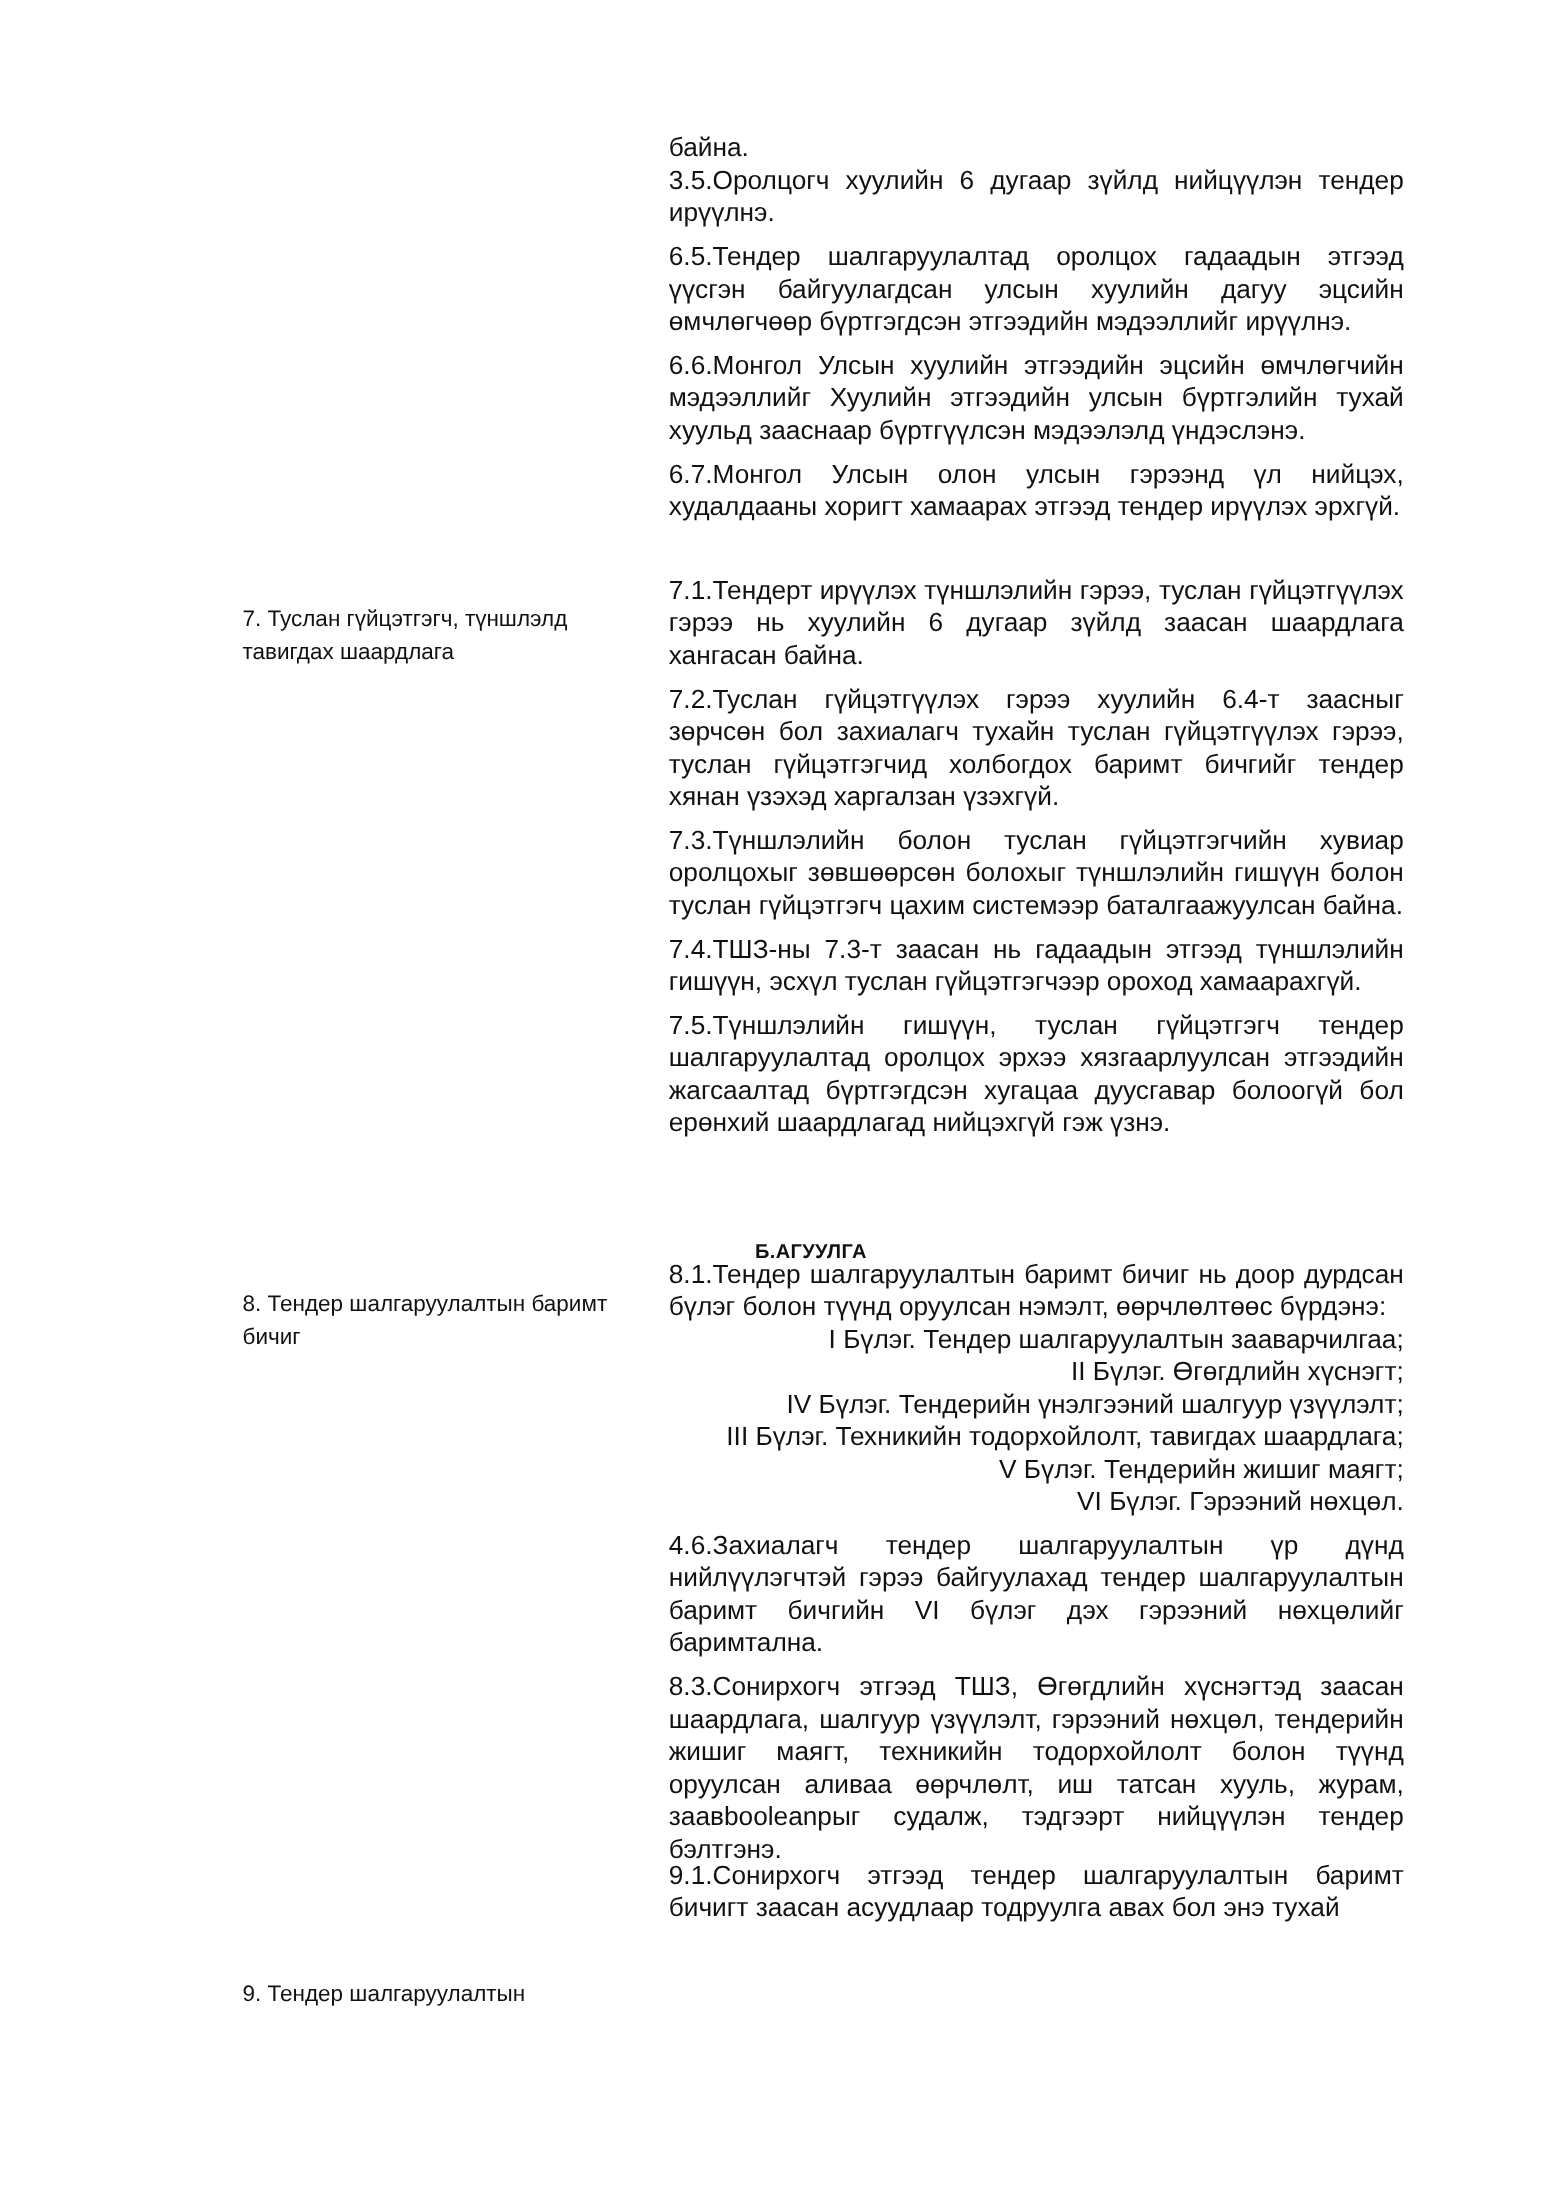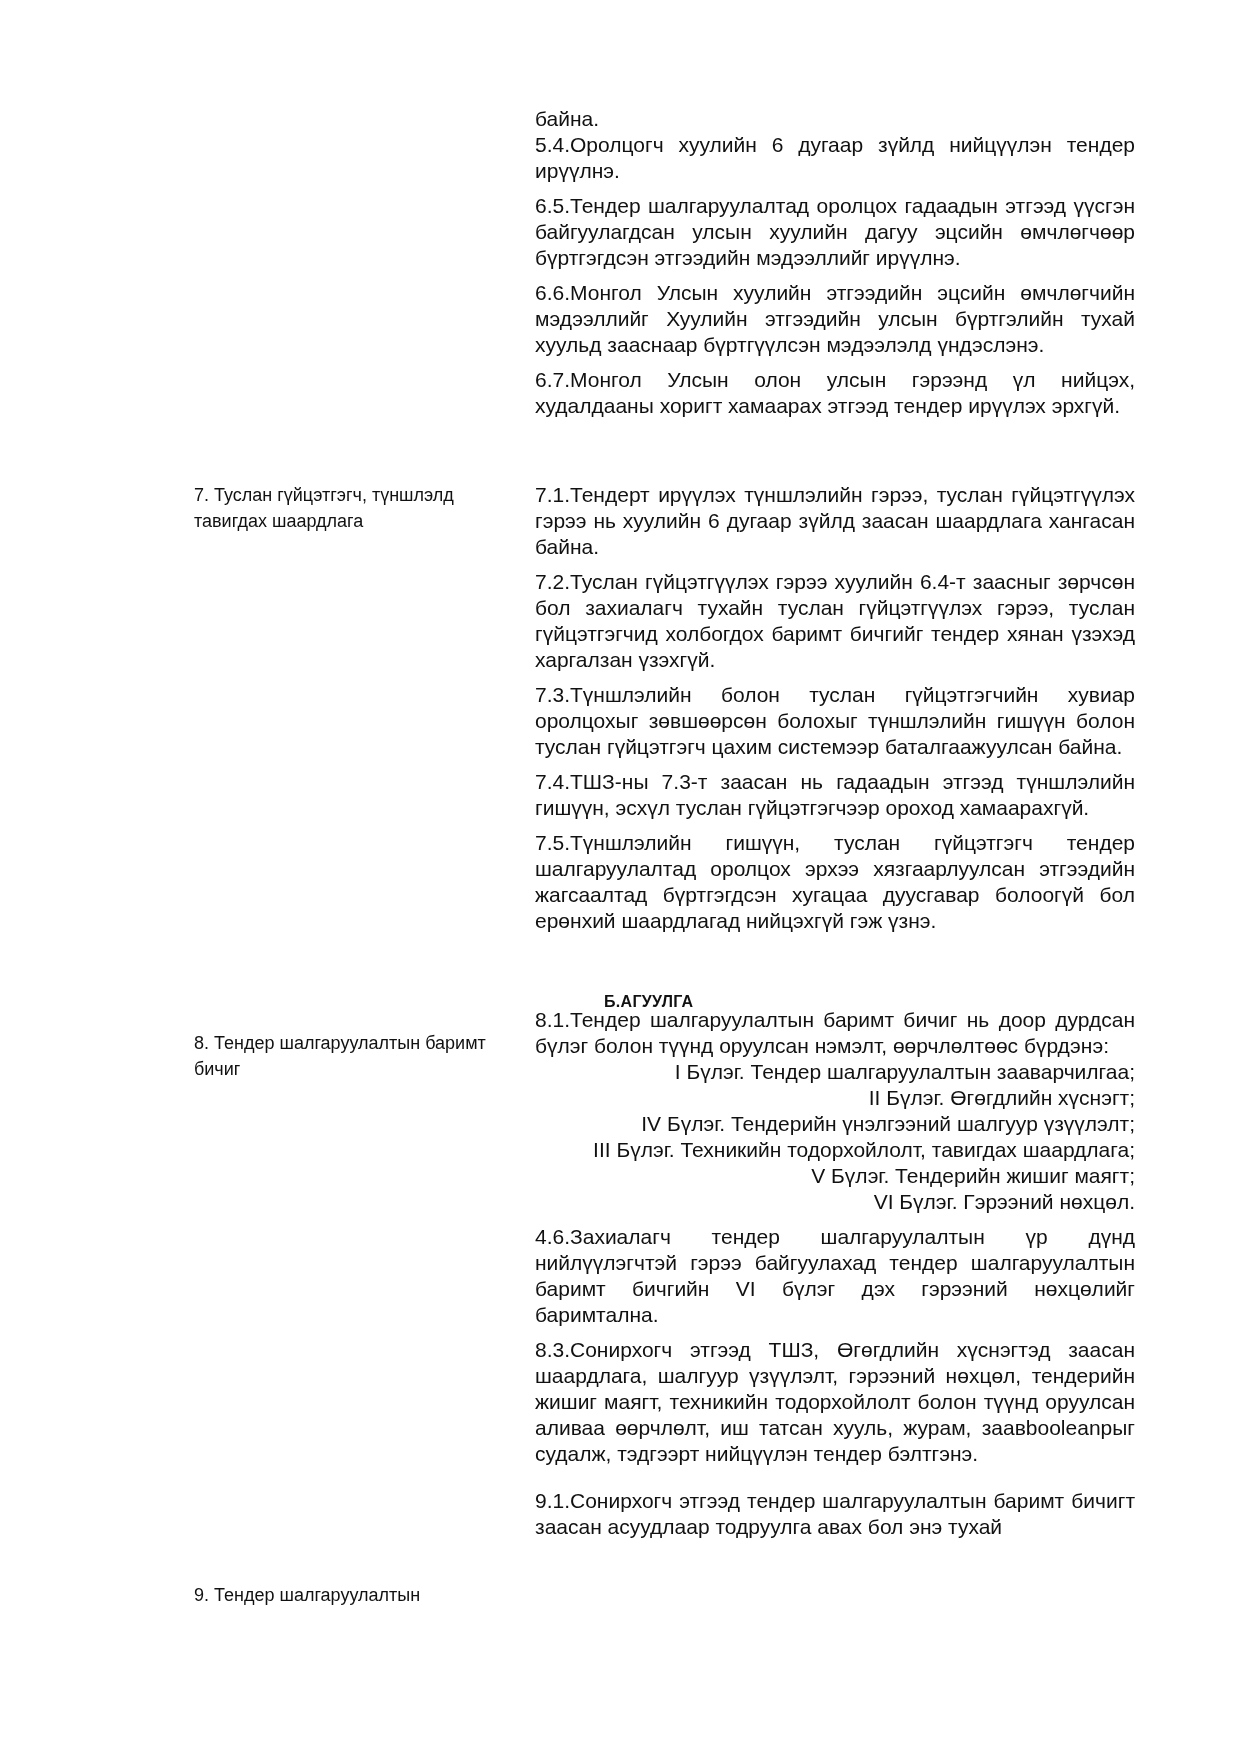--- a/index.html
+++ b/index.html
@@ -9,43 +9,43 @@
     }
     .page { position: absolute; left: 0; top: 0; width: 1241px; height: 1755px; }
     .left {
       position: absolute; left: 194px; width: 330px;
       font-weight: normal; font-size: 18px; line-height: 26px;
     }
     .right {
       position: absolute; left: 535px; width: 604px;
       font-size: 21px; line-height: 26px; text-align: justify;
     }
-    .para { margin: 0 4px 9px 0; }
+    .para { margin: 0 16px 9px 0; }
     .para.tight { margin-bottom: 0; }
     .list-line { display: block; text-align: right; }
     .section-title {
       position: absolute; left: 604px; top: 993px;
       font-size: 16px; font-weight: bold; letter-spacing: 0.3px;
     }
   </style>
 </head>
 <body>
 
 <div class="page">
 
   <div class="right" style="top:106px;">
     <p class="para tight">байна.</p>
-    <p class="para">5.4.Оролцогч хуулийн 6 дугаар зүйлд нийцүүлэн тендер ирүүлнэ.</p>
+    <p class="para">3.5.Оролцогч хуулийн 6 дугаар зүйлд нийцүүлэн тендер ирүүлнэ.</p>
     <p class="para">6.5.Тендер шалгаруулалтад оролцох гадаадын этгээд үүсгэн байгуулагдсан улсын хуулийн дагуу эцсийн өмчлөгчөөр бүртгэгдсэн этгээдийн мэдээллийг ирүүлнэ.</p>
     <p class="para">6.6.Монгол Улсын хуулийн этгээдийн эцсийн өмчлөгчийн мэдээллийг Хуулийн этгээдийн улсын бүртгэлийн тухай хуульд зааснаар бүртгүүлсэн мэдээлэлд үндэслэнэ.</p>
     <p class="para">6.7.Монгол Улсын олон улсын гэрээнд үл нийцэх, худалдааны хоригт хамаарах этгээд тендер ирүүлэх эрхгүй.</p>
   </div>
 
   <div class="left" style="top:482px;">7. Туслан гүйцэтгэгч, түншлэлд тавигдах шаардлага</div>
-  <div class="right" style="top:482px;">
+  <div class="right" style="top:460px;">
     <p class="para">7.1.Тендерт ирүүлэх түншлэлийн гэрээ, туслан гүйцэтгүүлэх гэрээ нь хуулийн 6 дугаар зүйлд заасан шаардлага хангасан байна.</p>
     <p class="para">7.2.Туслан гүйцэтгүүлэх гэрээ хуулийн 6.4-т заасныг зөрчсөн бол захиалагч тухайн туслан гүйцэтгүүлэх гэрээ, туслан гүйцэтгэгчид холбогдох баримт бичгийг тендер хянан үзэхэд харгалзан үзэхгүй.</p>
     <p class="para">7.3.Түншлэлийн болон туслан гүйцэтгэгчийн хувиар оролцохыг зөвшөөрсөн болохыг түншлэлийн гишүүн болон туслан гүйцэтгэгч цахим системээр баталгаажуулсан байна.</p>
     <p class="para">7.4.ТШЗ-ны 7.3-т заасан нь гадаадын этгээд түншлэлийн гишүүн, эсхүл туслан гүйцэтгэгчээр ороход хамаарахгүй.</p>
     <p class="para">7.5.Түншлэлийн гишүүн, туслан гүйцэтгэгч тендер шалгаруулалтад оролцох эрхээ хязгаарлуулсан этгээдийн жагсаалтад бүртгэгдсэн хугацаа дуусгавар болоогүй бол ерөнхий шаардлагад нийцэхгүй гэж үзнэ.</p>
   </div>
 
   <div class="section-title">Б.АГУУЛГА</div>
 
   <div class="left" style="top:1030px;">8. Тендер шалгаруулалтын баримт бичиг</div>

